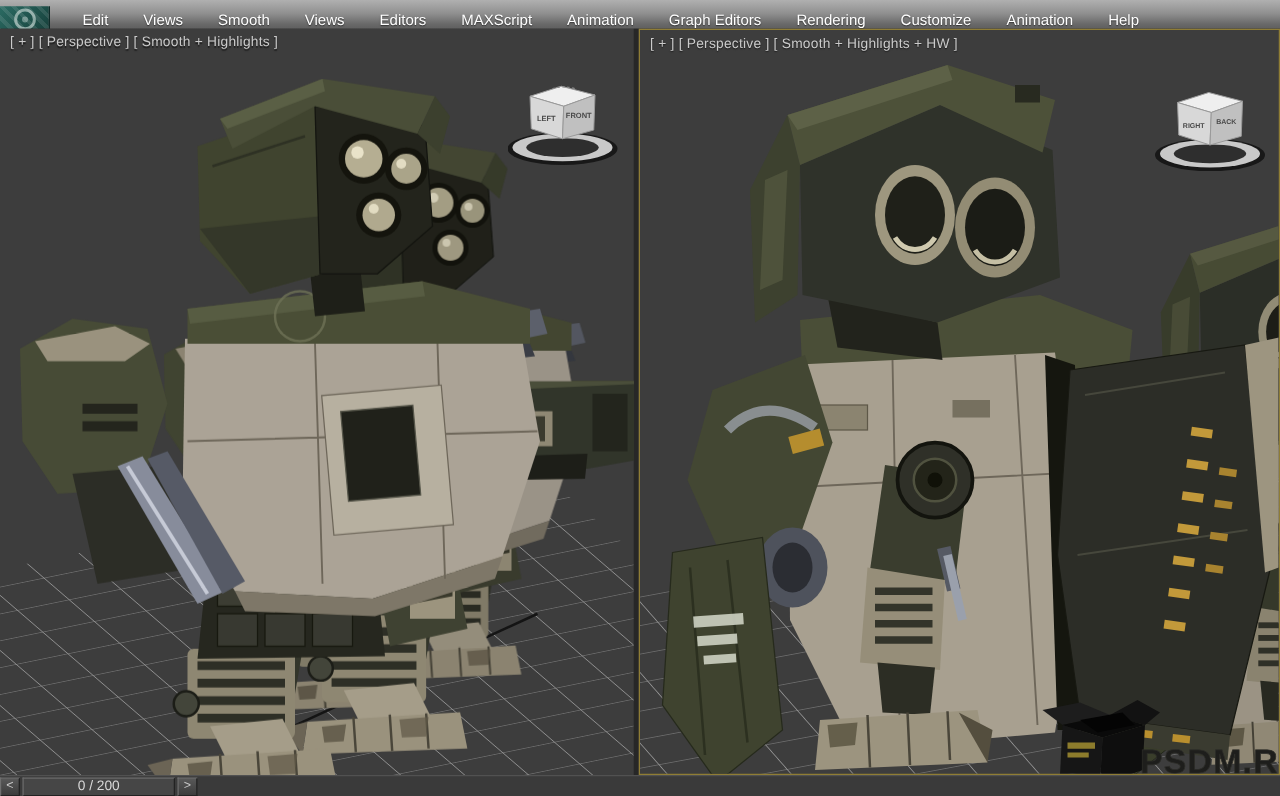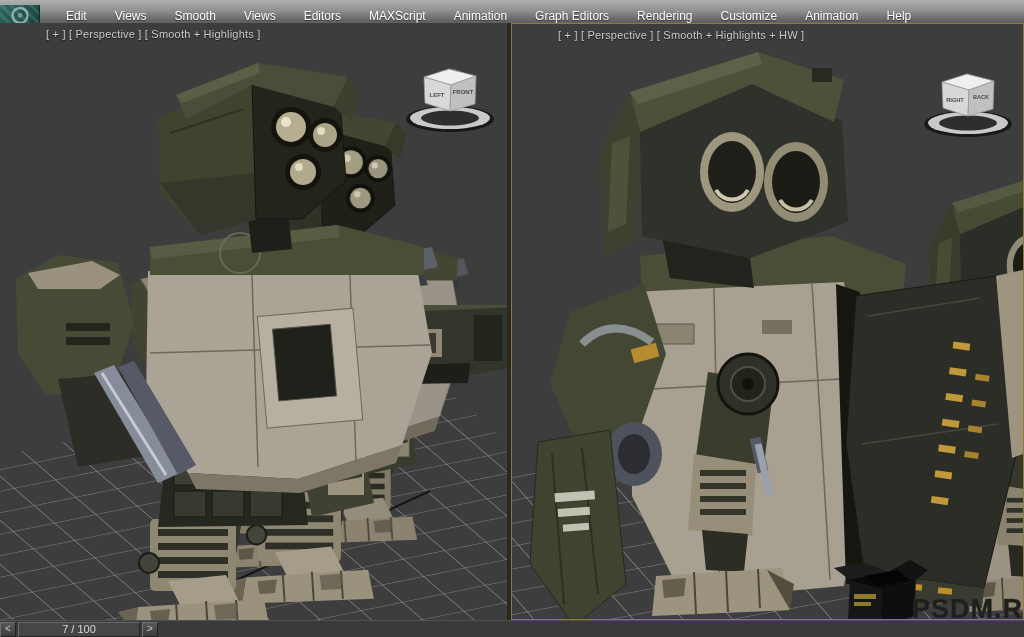--- a/index.html
+++ b/index.html
@@ -21,21 +21,21 @@
                text-shadow:0 1px 1px rgba(0,0,0,.55); cursor:default; white-space:nowrap; }
 
   
   .viewports { position:absolute; left:0; top:23px; width:1024px; height:597px;
                display:flex; background:#282828; }
   .vp { position:relative; background:#3d3d3d; overflow:hidden; }
   .vp-left  { width:507px; height:597px; }
   .vp-gap   { width:4px; height:597px; background:#272727; }
   .vp-right { width:513px; height:597px; border:1px solid #8f7d35; }
   .vp-label { position:absolute; left:8px; top:5px; color:#cbcbcb; font-size:11px;
-              letter-spacing:.2px; text-shadow:0 1px 1px rgba(0,0,0,.6); z-index:5; cursor:default;margin-left:38px; }
+              letter-spacing:.2px; text-shadow:0 1px 1px rgba(0,0,0,.6); z-index:5; cursor:default; }
   .vp svg.scene { position:absolute; left:0; top:0; }
 
   
   .timebar { position:absolute; left:0; top:620px; width:1024px; height:17px;
              background:#3a3a3a; border-top:1px solid #515151; display:flex; align-items:center; }
   .tl-btn { width:16px; height:15px; margin-top:0; background:linear-gradient(#585858,#3c3c3c);
             border:1px solid; border-color:#6f6f6f #232323 #232323 #6f6f6f;
             color:#cccccc; font-size:10px; line-height:12px; text-align:center; cursor:pointer; }
   .tl-slider { width:122px; height:15px; margin:0 2px; background:#464646;
                border:1px solid; border-color:#6a6a6a #222 #222 #6a6a6a;
@@ -317,17 +317,17 @@
           <rect x="342" y="570" width="22" height="5" fill="#8d7c2c"></rect>
           <rect x="342" y="578" width="17" height="4" fill="#8d7c2c"></rect>
           <text x="400" y="594" font-size="27" font-weight="bold" fill="#1e1e1c" stroke="#2d2d29" stroke-width=".6" letter-spacing="1">PSDM.RU</text>
         </g>
       </svg>
     </div>
   </div>
 
   <div class="timebar">
     <div class="tl-btn">&lt;</div>
-    <div class="tl-slider">7 / 100</div>
+    <div class="tl-slider">0 / 200</div>
     <div class="tl-btn">&gt;</div>
   </div>
 
 </div>
 
 </body></html>

